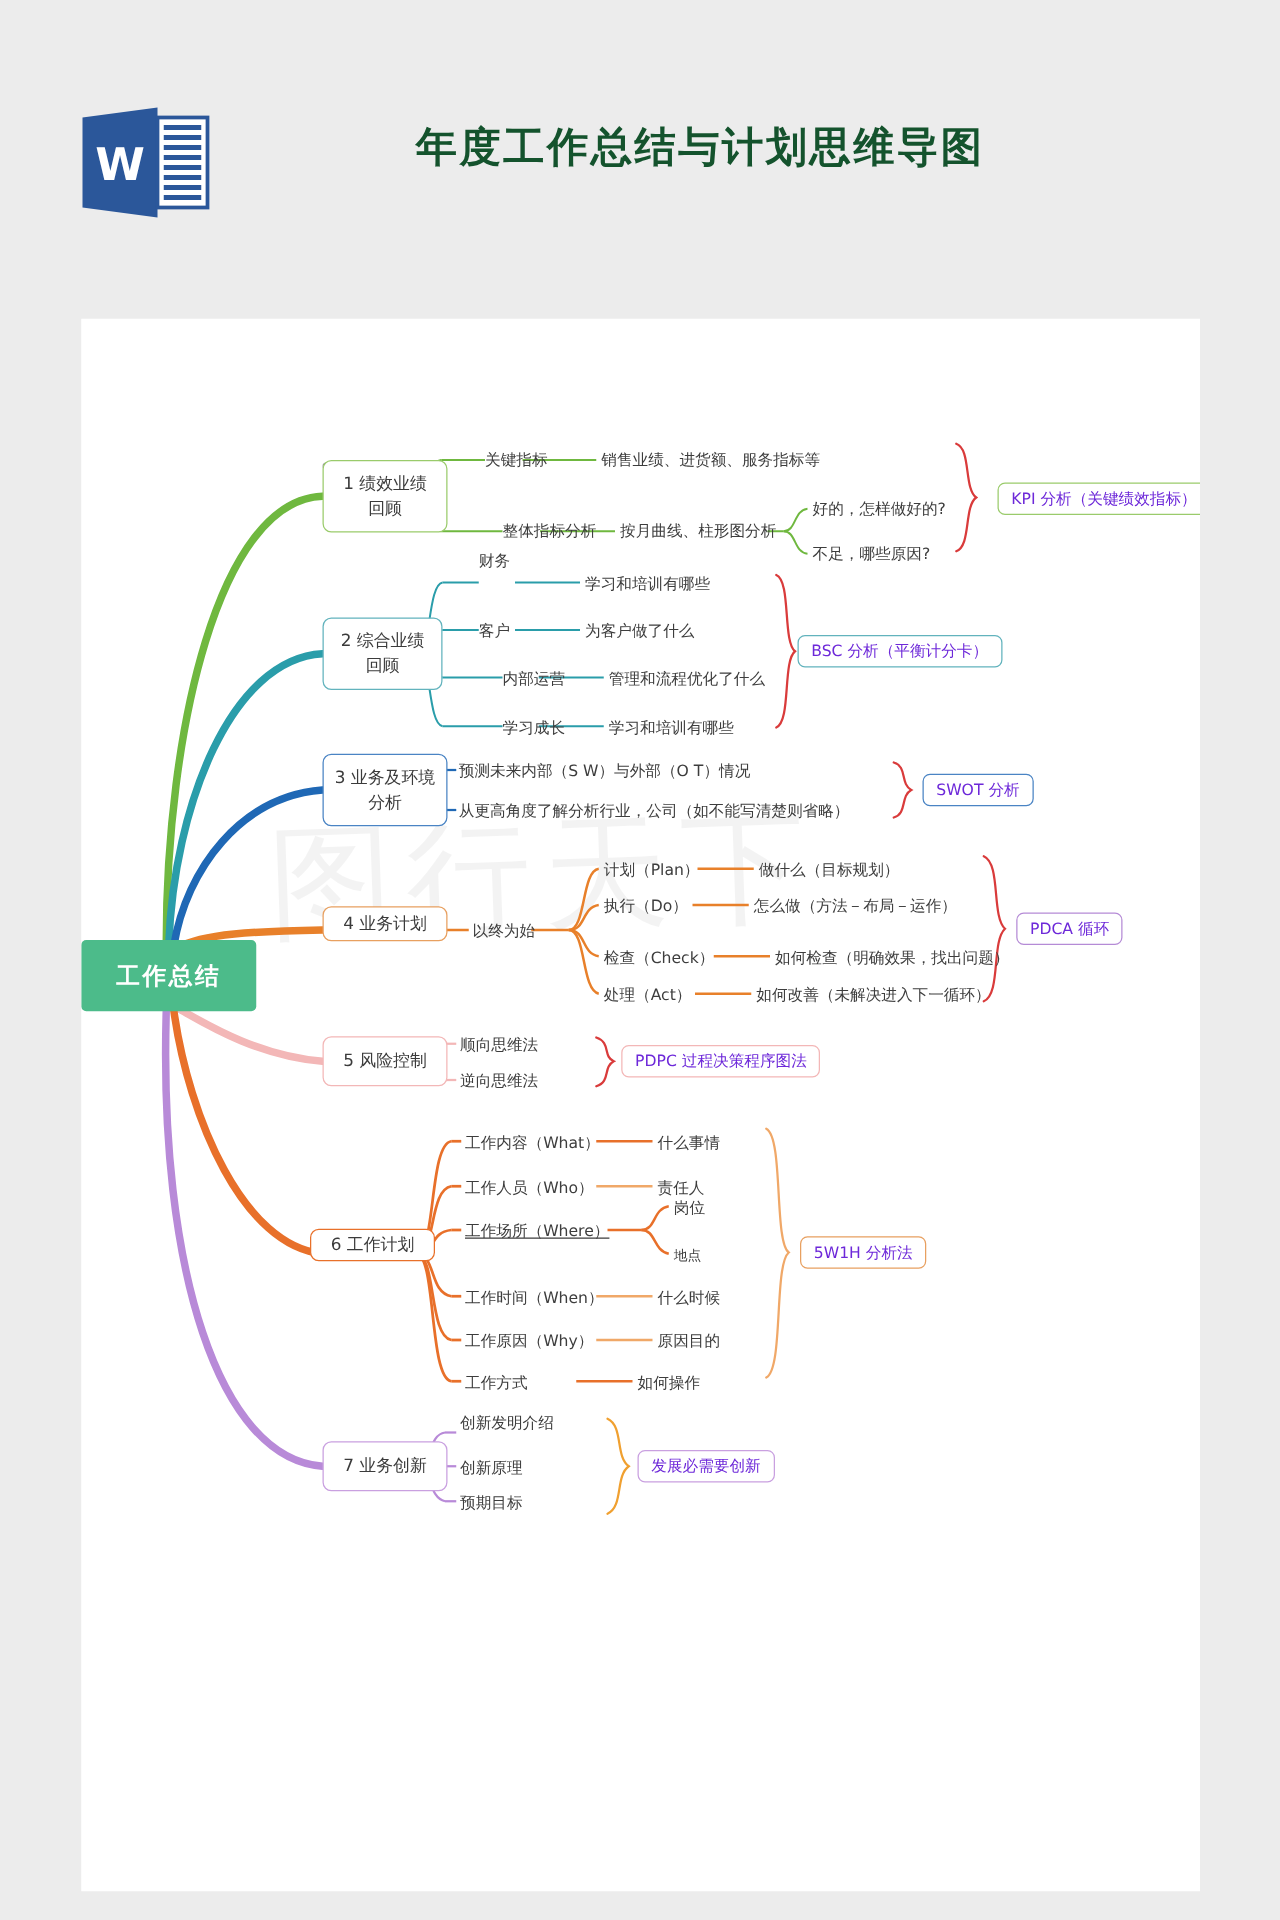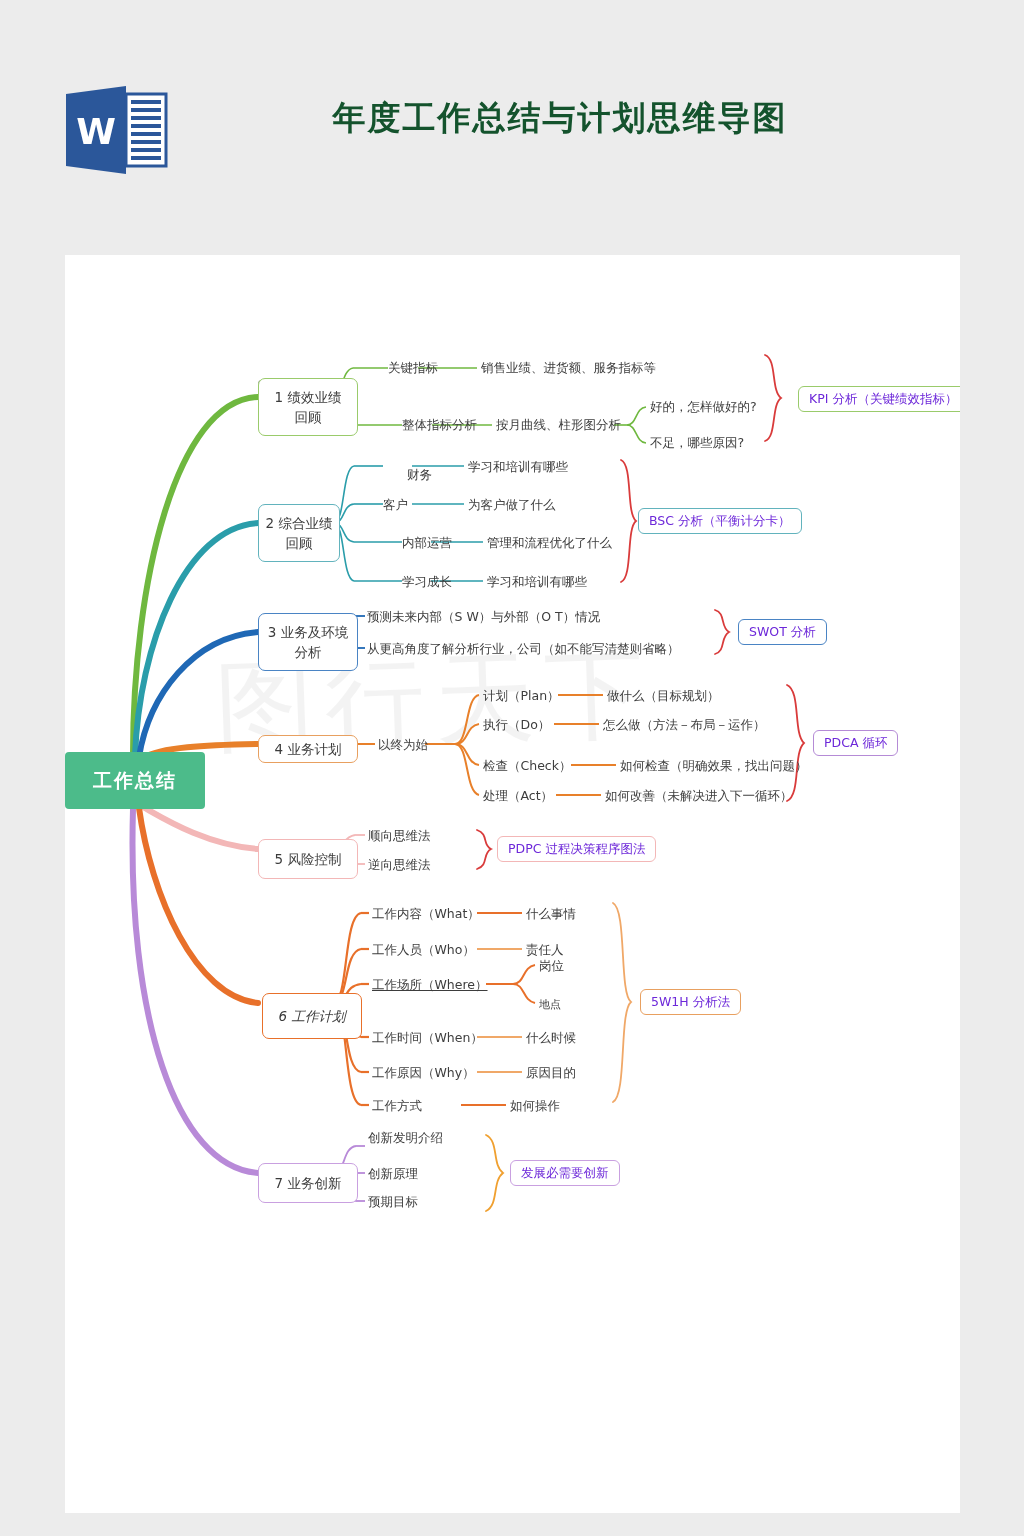--- a/index.html
+++ b/index.html
@@ -34,21 +34,20 @@
   #map{position:absolute;left:0;top:0;width:895px;height:1258px;}
   svg.layer{position:absolute;left:0;top:0;width:895px;height:1258px;pointer-events:none;}
   
   .node{
     position:absolute;box-sizing:border-box;background:#fff;
     border-radius:7px;border:1.3px solid #999;
     display:flex;align-items:center;justify-content:center;
     text-align:center;color:#3b3b3b;font-size:13.5px;line-height:20px;
     font-family:"DejaVu Sans","Liberation Sans",sans-serif;
     padding:2px 6px;
-    margin-top:10px;
   }
   #center-node{
     position:absolute;left:0px;top:497px;width:140px;height:57px;
     background:#4cbb8a;border:none;border-radius:4px;
     display:flex;align-items:center;justify-content:center;
     color:#ffffff;font-size:19px;font-weight:bold;letter-spacing:2px;
     font-family:"DejaVu Sans","Liberation Sans",sans-serif;
   }
   
   .lbl{
@@ -235,25 +234,25 @@
       <span>回顾</span>
     </div>
     <div class="lbl" style="left:323px;top:104px;">关键指标</div>
     <div class="lbl" style="left:416px;top:104px;">销售业绩、进货额、服务指标等</div>
     <div class="lbl" style="left:337px;top:161px;">整体指标分析</div>
     <div class="lbl" style="left:431px;top:161px;">按月曲线、柱形图分析</div>
     <div class="lbl" style="left:585px;top:143px;">好的，怎样做好的?</div>
     <div class="lbl" style="left:585px;top:179px;">不足，哪些原因?</div>
     <div class="callout" style="left:733px;top:131px;border-color:#9acb6b;">KPI 分析（关键绩效指标）</div>
 
-    <div class="node" style="left:193px;top:239px;width:82px;height:58px;border-color:#62b3bd;flex-direction:column;">
+    <div class="node" style="left:193px;top:239px;width:96px;height:58px;border-color:#62b3bd;flex-direction:column;">
       <span>2 综合业绩</span>
       <span>回顾</span>
     </div>
-    <div class="lbl" style="left:318px;top:211px;margin-left:24px;">财务</div>
+    <div class="lbl" style="left:318px;top:185px;">财务</div>
     <div class="lbl" style="left:403px;top:203px;">学习和培训有哪些</div>
     <div class="lbl" style="left:318px;top:241px;">客户</div>
     <div class="lbl" style="left:403px;top:241px;">为客户做了什么</div>
     <div class="lbl" style="left:337px;top:279px;">内部运营</div>
     <div class="lbl" style="left:422px;top:279px;">管理和流程优化了什么</div>
     <div class="lbl" style="left:337px;top:318px;">学习成长</div>
     <div class="lbl" style="left:422px;top:318px;">学习和培训有哪些</div>
     <div class="callout" style="left:573px;top:253px;border-color:#62b3bd;">BSC 分析（平衡计分卡）</div>
 
     <div class="node" style="left:193px;top:348px;width:100px;height:58px;border-color:#4a84c4;flex-direction:column;">
@@ -278,21 +277,21 @@
     <div class="lbl" style="left:540px;top:532px;">如何改善（未解决进入下一循环）</div>
     <div class="callout" style="left:748px;top:475px;border-color:#b58bd6;">PDCA 循环</div>
 
     <div class="node" style="left:193px;top:574px;width:100px;height:40px;border-color:#f3b7b7;">
       <span>5 风险控制</span>
     </div>
     <div class="lbl" style="left:303px;top:572px;">顺向思维法</div>
     <div class="lbl" style="left:303px;top:601px;">逆向思维法</div>
     <div class="callout" style="left:432px;top:581px;border-color:#f3b7b7;">PDPC 过程决策程序图法</div>
 
-    <div class="node" style="left:197px;top:728px;width:100px;height:46px;border-color:#e8702a;font-style:italic;">
+    <div class="node" style="left:183px;top:728px;width:100px;height:26px;border-color:#e8702a;">
       <span>6 工作计划</span>
     </div>
     <div class="lbl" style="left:307px;top:650px;">工作内容（What）</div>
     <div class="lbl" style="left:461px;top:650px;">什么事情</div>
     <div class="lbl" style="left:307px;top:686px;">工作人员（Who）</div>
     <div class="lbl" style="left:461px;top:686px;">责任人</div>
     <div class="lbl" style="left:307px;top:721px;text-decoration:underline;">工作场所（Where）</div>
     <div class="lbl" style="left:474px;top:702px;">岗位</div>
     <div class="lbl sm" style="left:474px;top:741px;">地点</div>
     <div class="lbl" style="left:307px;top:774px;">工作时间（When）</div>

